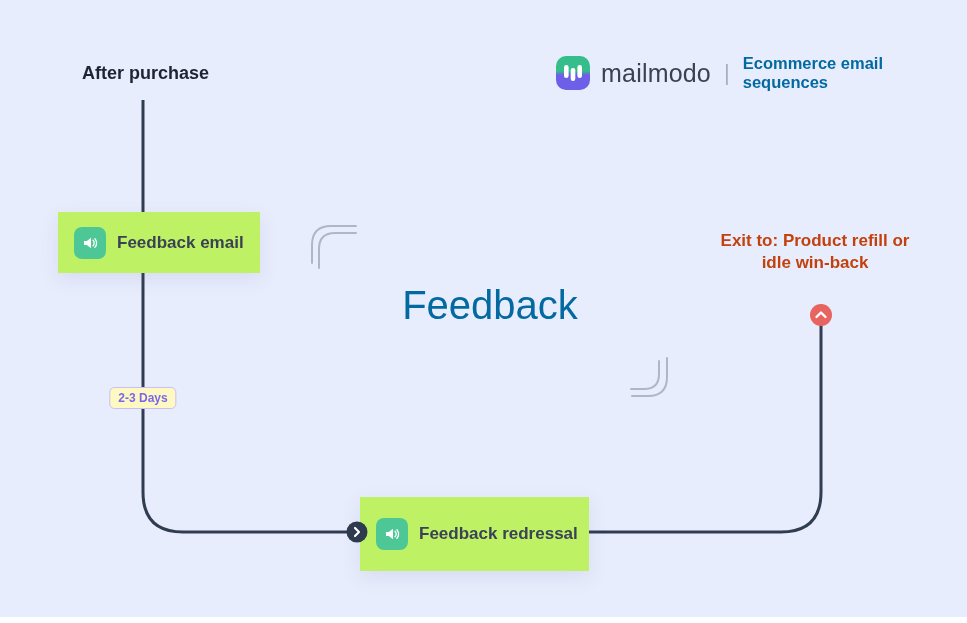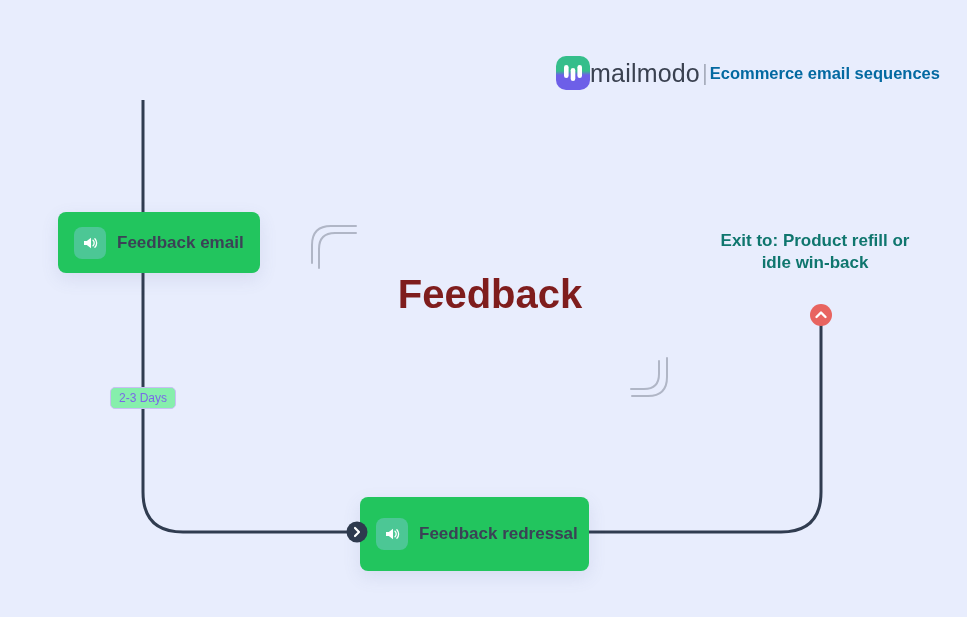--- a/index.html
+++ b/index.html
@@ -14,20 +14,21 @@
   }
 
   
   .header {
     position: absolute;
     left: 556px;
     top: 54px;
     height: 38px;
     display: flex;
     align-items: center;
+    gap: 11px;
   }
   .logo-icon {
     width: 34px;
     height: 34px;
     border-radius: 10px;
     background: linear-gradient(to bottom, #35BE8B 0%, #35BE8B 44%, #6D5FE8 56%, #6D5FE8 100%);
     display: flex;
     align-items: center;
     justify-content: center;
   }
@@ -54,53 +55,53 @@
     position: absolute;
     left: 82px;
     top: 63px;
     font-size: 18px;
     font-weight: 700;
     color: #1D2433;
   }
   .flow-title {
     position: absolute;
     left: 490px;
-    top: 272px;
+    top: 283px;
     transform: translateX(-50%);
     font-size: 40px;
     line-height: 44px;
-    font-weight: 700;
-    color: #7f1d1d;
+    font-weight: 400;
+    color: #0369a1;
   }
   .exit-label {
     position: absolute;
     left: 815px;
     top: 230px;
     transform: translateX(-50%);
     width: 200px;
     text-align: center;
     font-size: 17px;
     line-height: 22px;
     font-weight: 700;
-    color: #0f766e;
+    color: #c2410c;
   }
 
   
   .flow-svg {
     position: absolute;
     left: 0; top: 0;
     width: 967px; height: 623px;
     pointer-events: none;
   }
 
   
   .node-card {
     position: absolute;
-    background: #22c55e;
-    border-radius: 8px;
+    background: #bef264;
+    border-radius: 0;
     box-shadow: 0 6px 18px rgba(90, 100, 150, 0.12);
     display: flex;
     align-items: center;
     gap: 11px;
     padding-left: 16px;
     box-sizing: border-box;
   }
   .node-card.email { left: 58px; top: 212px; width: 202px; height: 61px; }
   .node-card.redressal { left: 360px; top: 497px; width: 229px; height: 74px; }
   .node-icon {
@@ -119,26 +120,26 @@
     color: #3B4256;
     white-space: nowrap;
   }
 
   
   .delay-badge {
     position: absolute;
     left: 143px;
     top: 398px;
     transform: translate(-50%, -50%);
-    background: #86efac;
+    background: #fef9c3;
     border: 1px solid #C9BFF4;
     border-radius: 5px;
     padding: 3px 8px;
     font-size: 12px;
-    font-weight: 400;
+    font-weight: 700;
     color: #7A68E8;
     white-space: nowrap;
   }
 
   
   .marker {
     position: absolute;
     transform: translate(-50%, -50%);
     border-radius: 50%;
     display: flex;
@@ -187,20 +188,21 @@
         <rect x="8" y="9" width="4.6" height="13" rx="2.3" fill="#FFFFFF"></rect>
         <rect x="14.7" y="12" width="4.6" height="13" rx="2.3" fill="#FFFFFF"></rect>
         <rect x="21.4" y="9" width="4.6" height="13" rx="2.3" fill="#FFFFFF"></rect>
       </svg>
     </div>
     <span class="brand">mailmodo</span>
     <span class="header-divider">|</span>
     <span class="tagline">Ecommerce email sequences</span>
   </div>
 
+  <div class="entry-label">After purchase</div>
 
   <div class="flow-title">Feedback</div>
 
   <div class="exit-label">Exit to: Product refill or idle win-back</div>
 
   <div class="node-card email">
     <span class="node-icon">
       <svg width="16" height="16" viewBox="0 0 16 16">
         <path d="M2 6 v4 h2.8 L9 13.2 V2.8 L4.8 6 H2 z" fill="#FFFFFF"></path>
         <path d="M11 5.2 c1.6 1.5 1.6 4.1 0 5.6" fill="none" stroke="#FFFFFF" stroke-width="1.3" stroke-linecap="round"></path>

